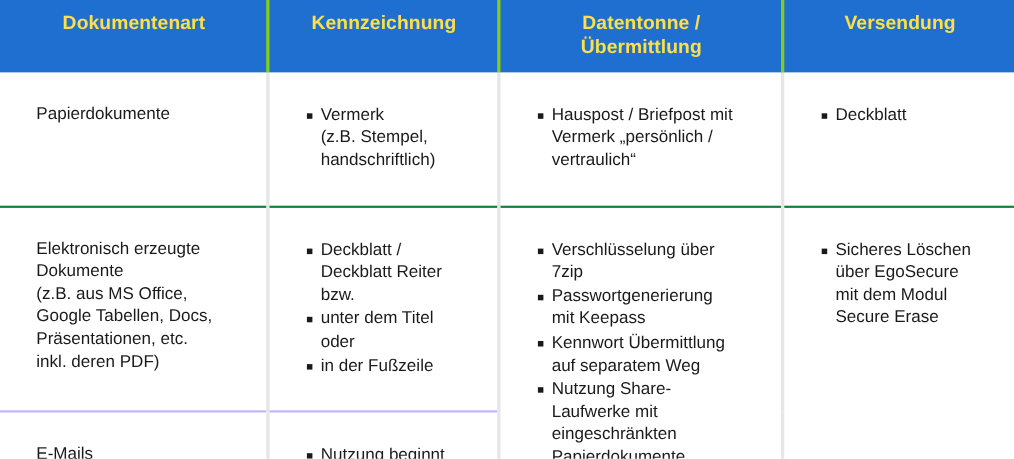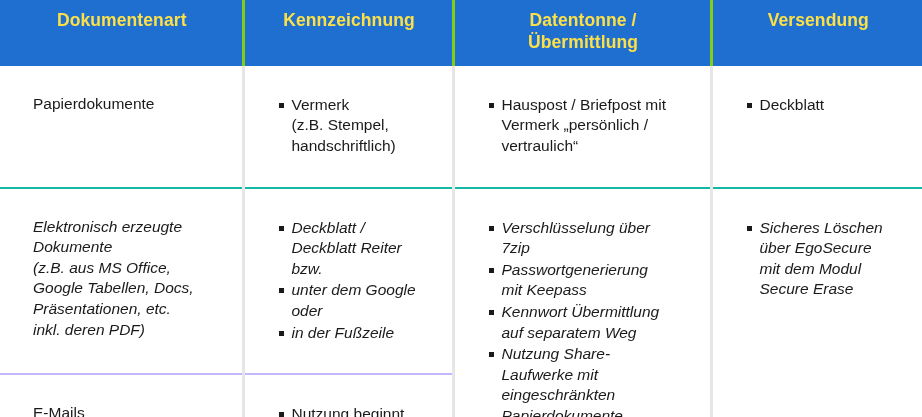--- a/index.html
+++ b/index.html
@@ -46,22 +46,21 @@
     font-size: 15.5px;
     line-height: 1.33;
     padding: 11px 12px 12px 16px;
     background: #ffffff;
     border: none;
   }
   tbody td.sep {
     border-left: 3px solid #e6e6e6;
   }
   tbody tr.row-sep > td {
-    border-top: 2px solid #14b8a6;
-    font-style: italic;
+    border-top: 2px solid #15803d;
   }
   tbody tr.row-sep-inner > td.has-top-line {
     border-top: 2px solid #c4b5fd;
     text-decoration: underline;
   }
 
   .plain-text {
     margin: 17px;
     padding: 0;
   }
@@ -152,21 +151,21 @@
         </p>
       </td>
       <td class="sep">
         <ul class="bullets">
           <li>
             <span class="subline">Deckblatt /</span>
             <span class="subline">Deckblatt Reiter</span>
             <span class="subline">bzw.</span>
           </li>
           <li>
-            <span class="subline">unter dem Google</span>
+            <span class="subline">unter dem Titel</span>
             <span class="subline">oder</span>
           </li>
           <li>
             <span class="subline">in der Fußzeile</span>
           </li>
         </ul>
       </td>
       <td class="sep" rowspan="2">
         <ul class="bullets">
           <li>

